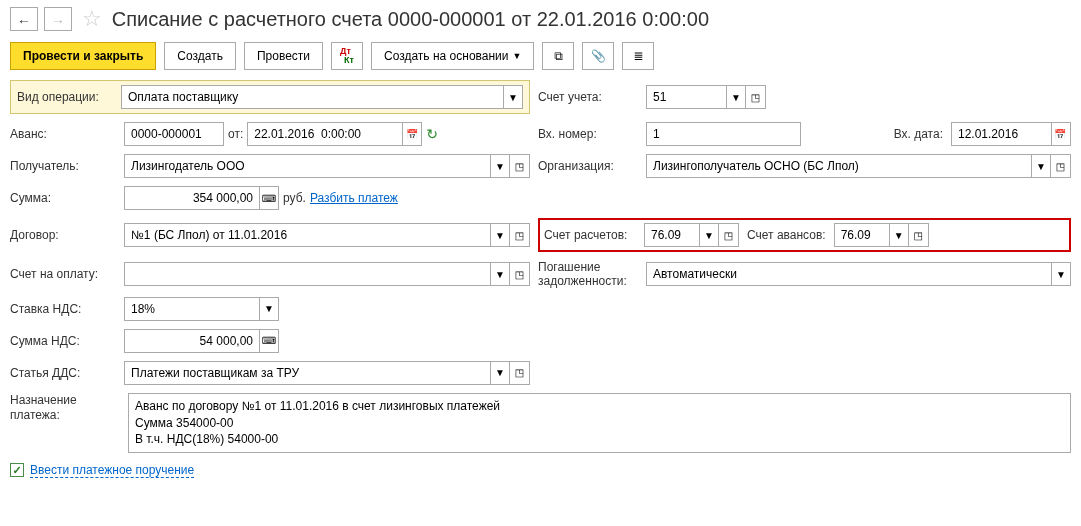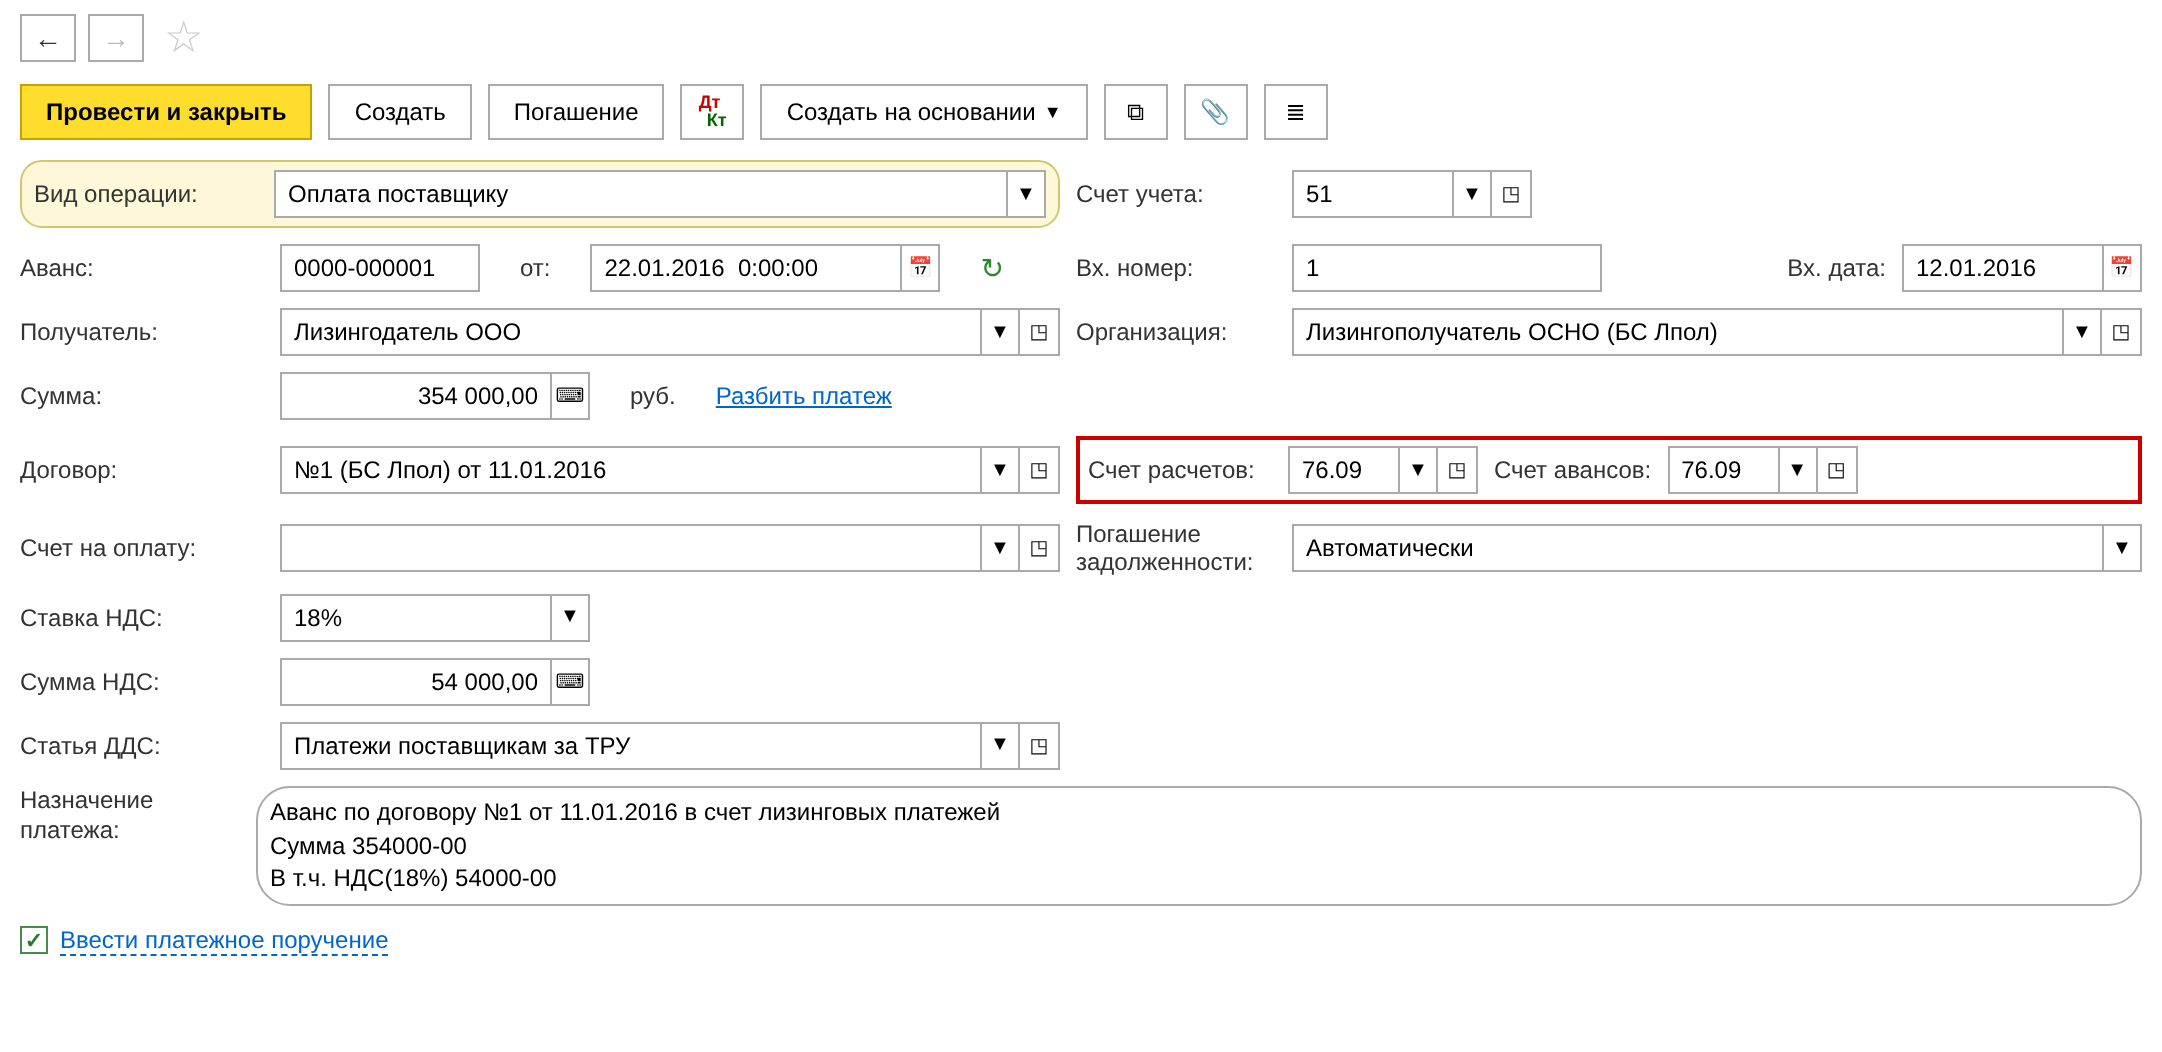--- a/index.html
+++ b/index.html
@@ -70,21 +70,21 @@
 .form {
   display: flex;
   flex-direction: column;
   gap: 8px;
 }
 .row {
   display: flex;
   align-items: center;
   gap: 8px;
 }
-.col-left { display: flex; align-items: center; gap: 20px; flex: 0 0 520px; border-radius: 11px; }
+.col-left { display: flex; align-items: center; gap: 4px; flex: 0 0 520px; }
 .col-right { display: flex; align-items: center; gap: 8px; flex: 1; }
 .label { flex: 0 0 110px; color: #333; }
 .label-r { flex: 0 0 100px; color: #333; }
 .label-sm { color: #333; }
 .input {
   height: 24px;
   border: 1px solid #aaa;
   padding: 0 6px;
   font-size: 12px;
   background: #fff;
@@ -148,26 +148,27 @@
 .dtkt .kt { color: #006600; font-weight: bold; margin-left: 4px; }
 .green-icn { color: #2a8a2a; font-size: 14px; }
 </style>
 </head>
 <body>
 
 <div class="topbar">
   <button class="nav-btn">←</button>
   <button class="nav-btn disabled">→</button>
   <span class="star">☆</span>
+  <span class="title">Списание с расчетного счета 0000-000001 от 22.01.2016 0:00:00</span>
 </div>
 
 <div class="toolbar">
   <button class="btn btn-primary">Провести и закрыть</button>
   <button class="btn">Создать</button>
-  <button class="btn">Погашение</button>
+  <button class="btn">Провести</button>
   <button class="btn btn-icon">
     <span class="dtkt"><span class="dt">Дт</span><br><span class="kt">Кт</span></span>
   </button>
   <button class="btn">
     <span>Создать на основании</span>
     <span class="caret-down">▼</span>
   </button>
   <button class="btn btn-icon">
       <span>⧉</span>
     </button>
@@ -321,21 +322,21 @@
     <div class="input-group" style="flex:1">
       <input class="input" style="flex: 1 1 0%;" value="Платежи поставщикам за ТРУ">
       <button class="btn-addon">▼</button>
       <button class="btn-addon">◳</button>
     </div>
   </div>
 </div>
 
 <div class="row" style="align-items:flex-start">
   <span class="label" style="line-height:1.3">Назначение платежа:</span>
-  <textarea class="input" style="flex: 1 1 0%; border-radius: 17px;">Аванс по договору №1 от 11.01.2016 в счет лизинговых платежей
+  <textarea class="input" style="flex: 1 1 0%;">Аванс по договору №1 от 11.01.2016 в счет лизинговых платежей
 Сумма 354000-00
 В т.ч. НДС(18%) 54000-00</textarea>
 </div>
 
 </div>
 
 <div class="checkbox-row">
   <span class="checkbox">✓</span>
   <span class="link-dotted">Ввести платежное поручение</span>
 </div>

